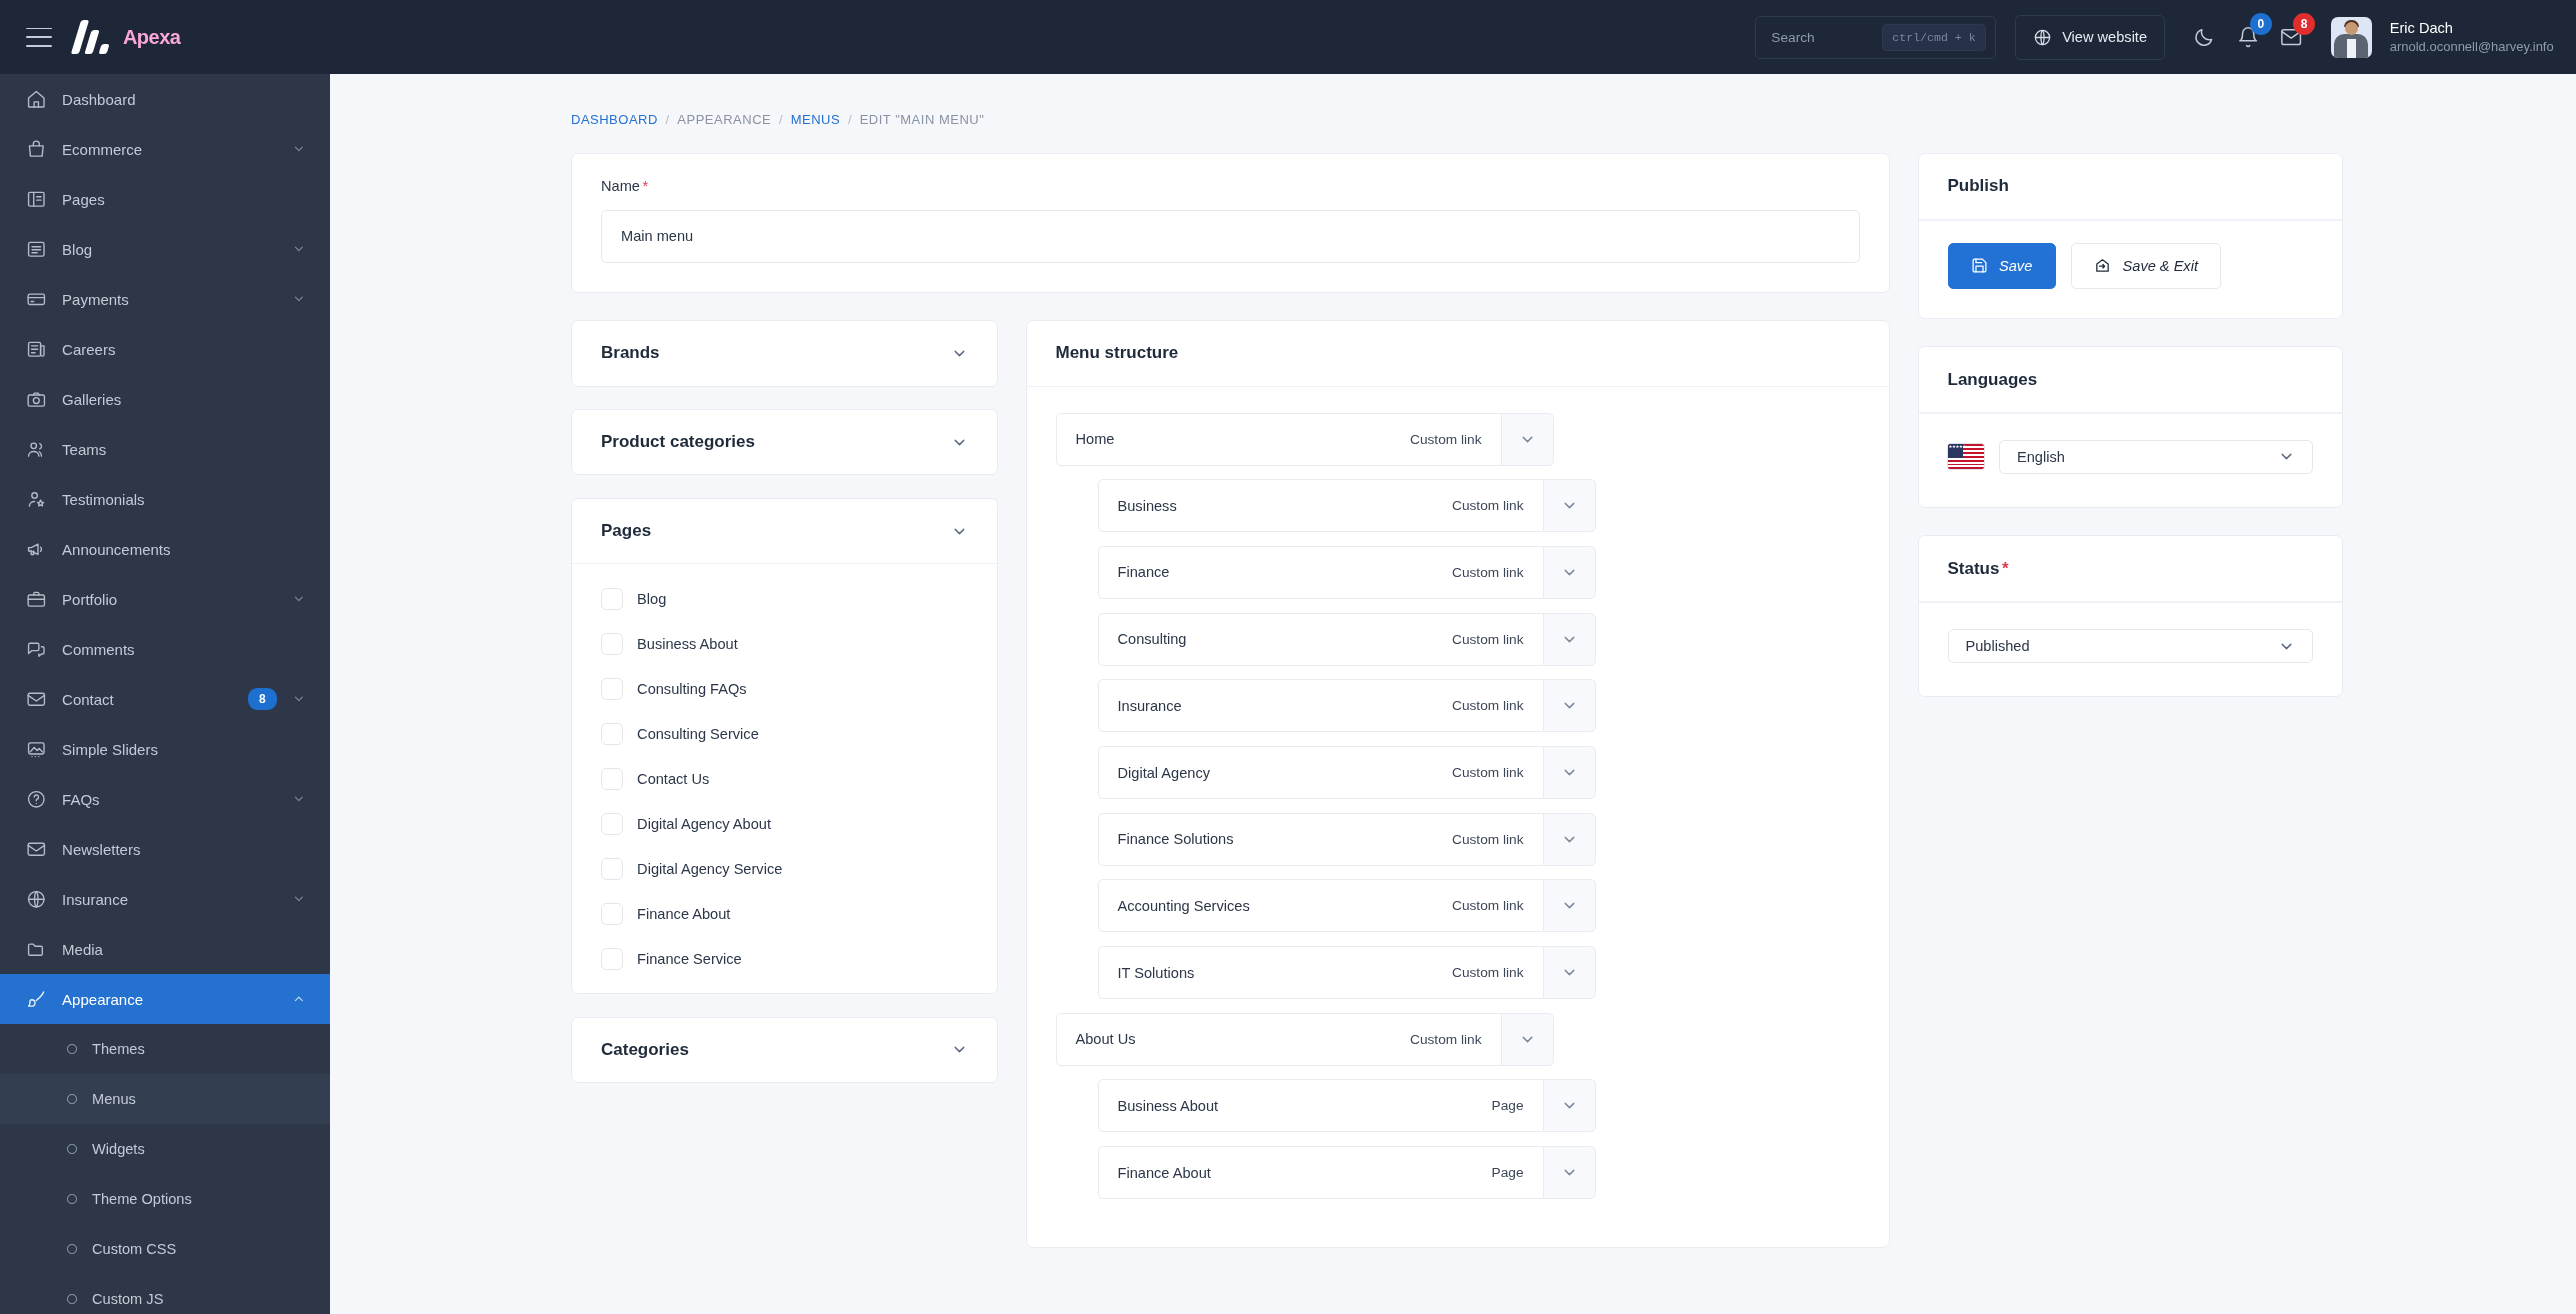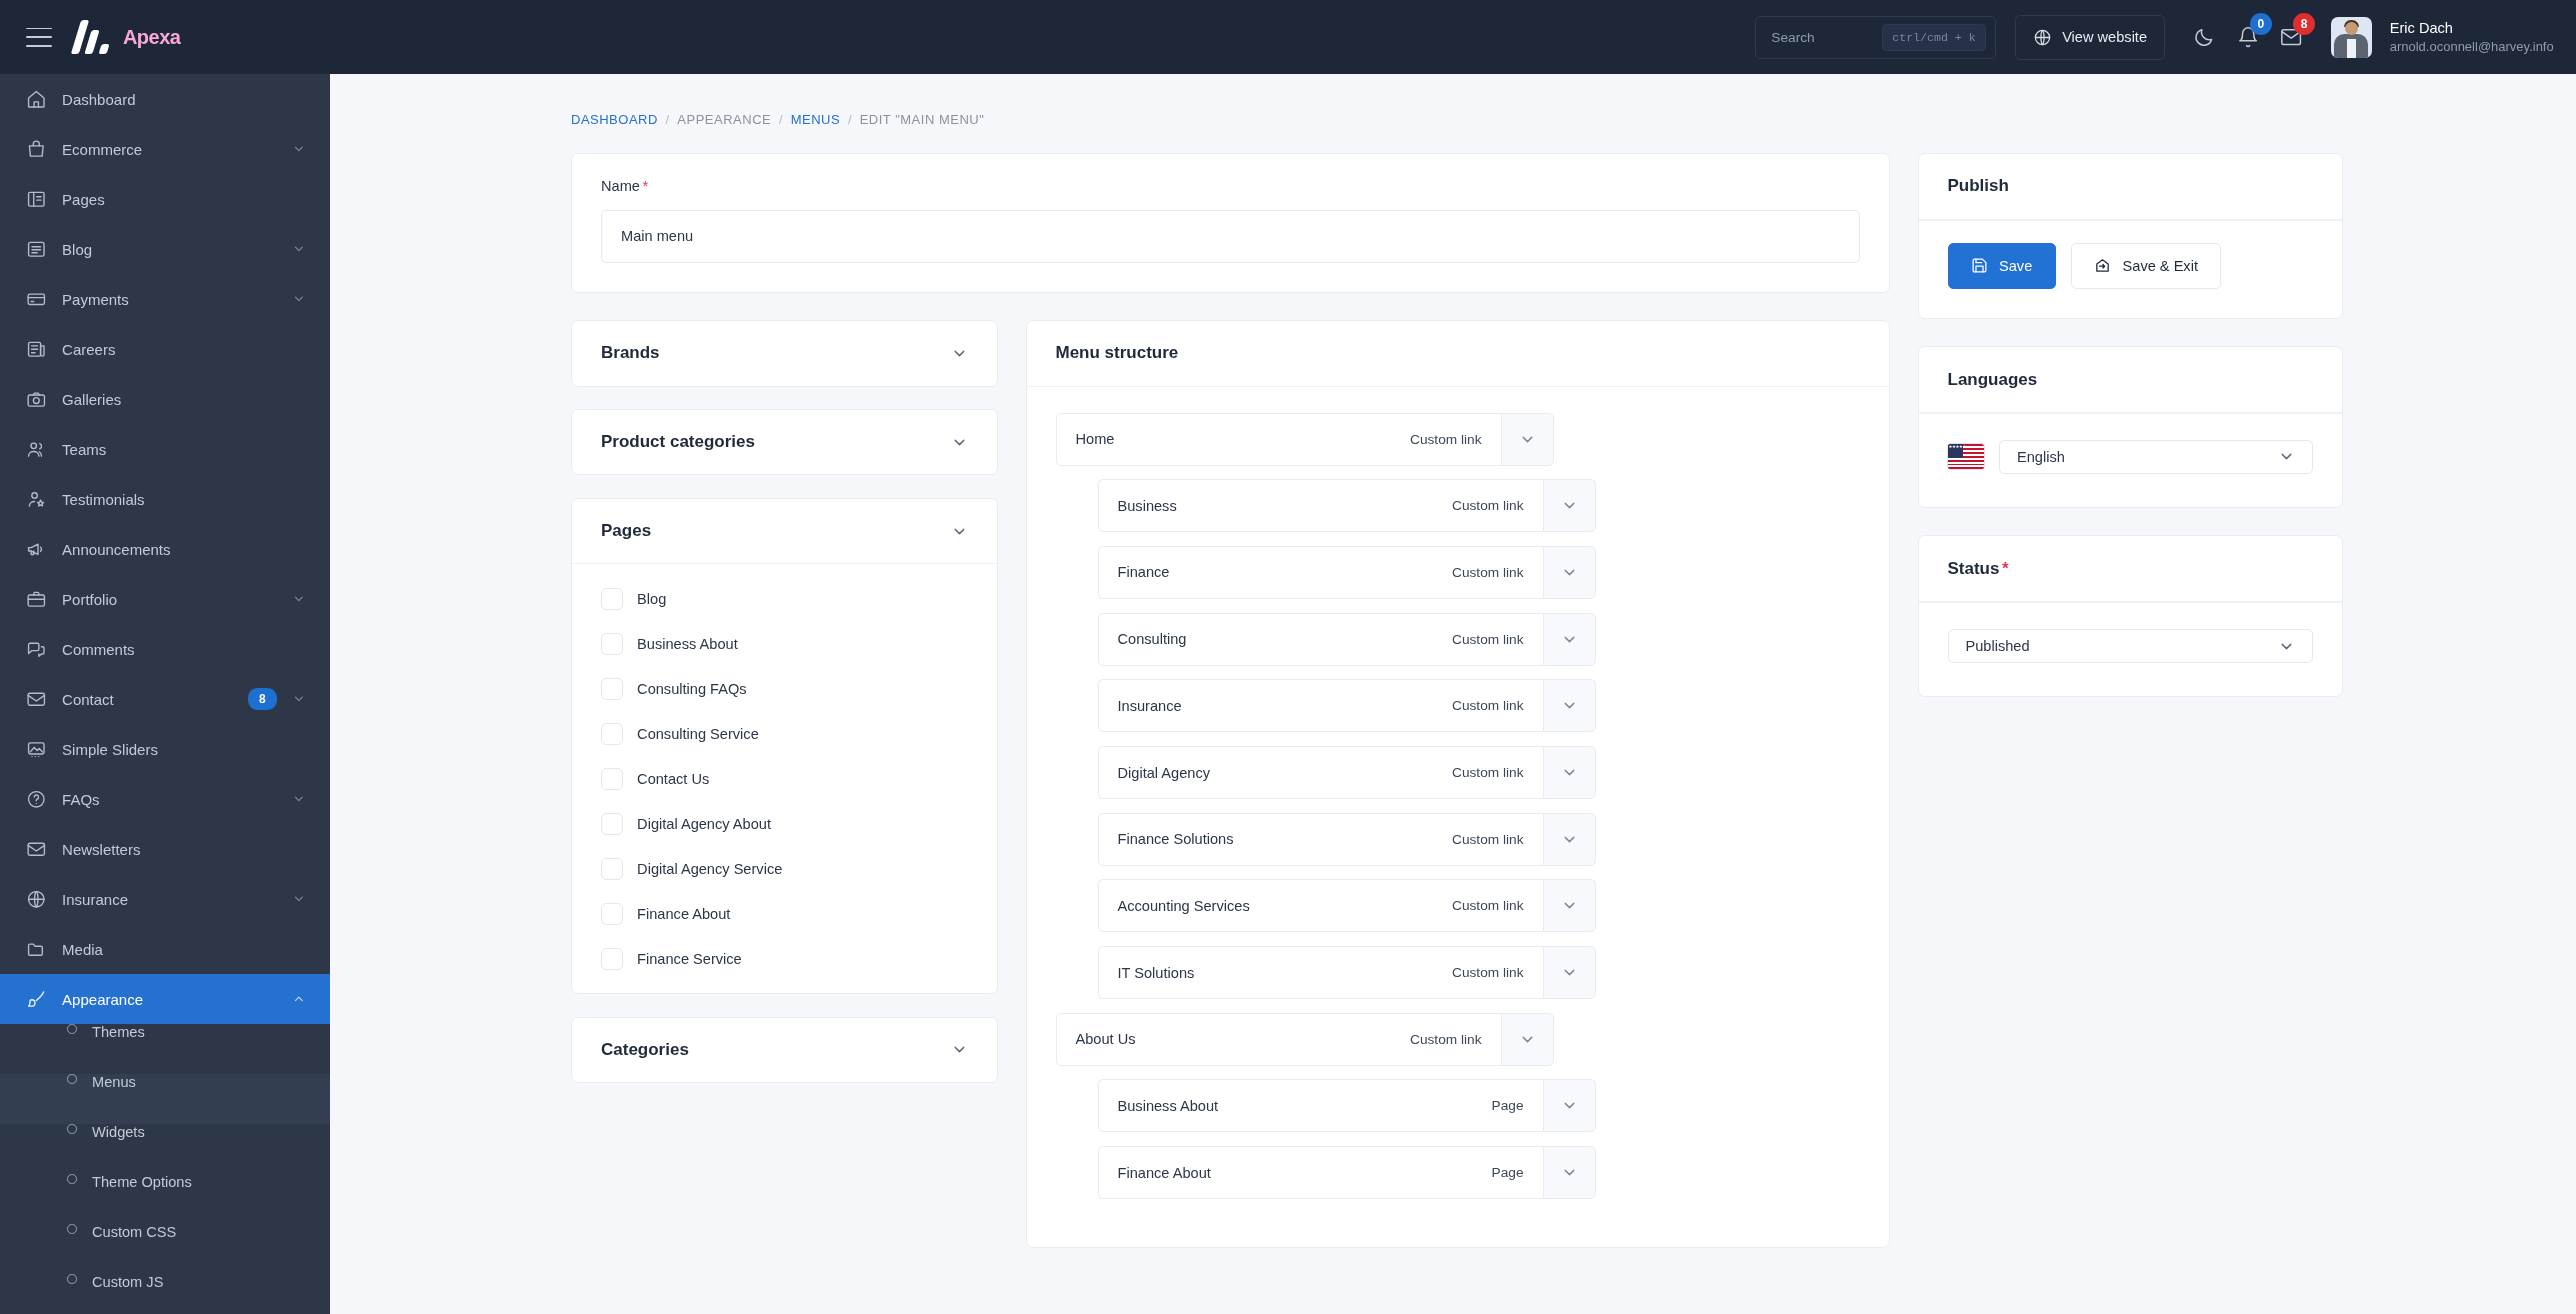--- a/index.html
+++ b/index.html
@@ -86,21 +86,21 @@
   }
   .nav-item .lbl { flex: 1; }
   .nav-item.active { background: #2471cf; color: #fff; }
   .nav-item .chev { width: 13.7px; height: 13.7px; opacity: .75; }
   .nav-badge {
     background: #1d6fd0; color: #fff; border-radius: 9.5px; min-width: 29px; height: 22.3px;
     font-size: 12px; font-weight: 700; display: inline-flex; align-items: center;
     justify-content: center; padding: 0 6.9px; margin-left: -5.2px;
   }
   .subnav-item {
-    height: 50px; display: flex; align-items: flex-start; gap: 15.5px;
+    height: 50px; display: flex; align-items: center; gap: 15.5px;
     padding-left: 67px; color: #c3cbd6; font-size: 14.6px; cursor: pointer;
   }
   .subnav-item.sel { background: #333e51; }
   .dot-o {
     width: 9.5px; height: 9.5px; border-radius: 50%; border: 1.5px solid #9aa6b5; flex:0 0 auto;
   }
   .nav-ic { width: 20.6px; height: 20.6px; flex: 0 0 auto; opacity: .9; }
   .nav-ic svg { display: block; }
 
   
@@ -155,21 +155,21 @@
     background: #fff; flex: 0 0 auto; cursor: pointer;
   }
   .chk-lbl { font-size: 14.6px; color: #2b3648; }
   .acc-foot {
     background: #f6f8fb; border-top: 0.9px solid #eef1f5; padding: 20.6px 29px;
     display: flex; justify-content: flex-end; border-radius: 0 0 6.9px 6.9px;
   }
   .btn {
     display: inline-flex; align-items: center; gap: 11.2px; height: 46px; padding: 0 22.3px;
     border-radius: 5.2px; font-size: 14.6px; cursor: pointer; border: 0.9px solid #e4e8ee;
-    background: #fff; color: #1f2a3a;
+    background: #fff; color: #1f2a3a; font-style: italic;
   }
   .btn.primary { background: #2271d4; border-color: #2271d4; color: #fff; }
 
   
   .ms-body { padding: 26px 29px 34px 29px; border-top: 0.9px solid #eef1f5;
              max-height: 945px; overflow: hidden; }
   .ms-row { display: flex; align-items: stretch; margin-bottom: 13.7px; }
   .ms-row.depth1 { margin-left: 0;  width: 498px; }
   .ms-row.depth2 { margin-left: 42px; width: 498px; }
   .ms-main {

